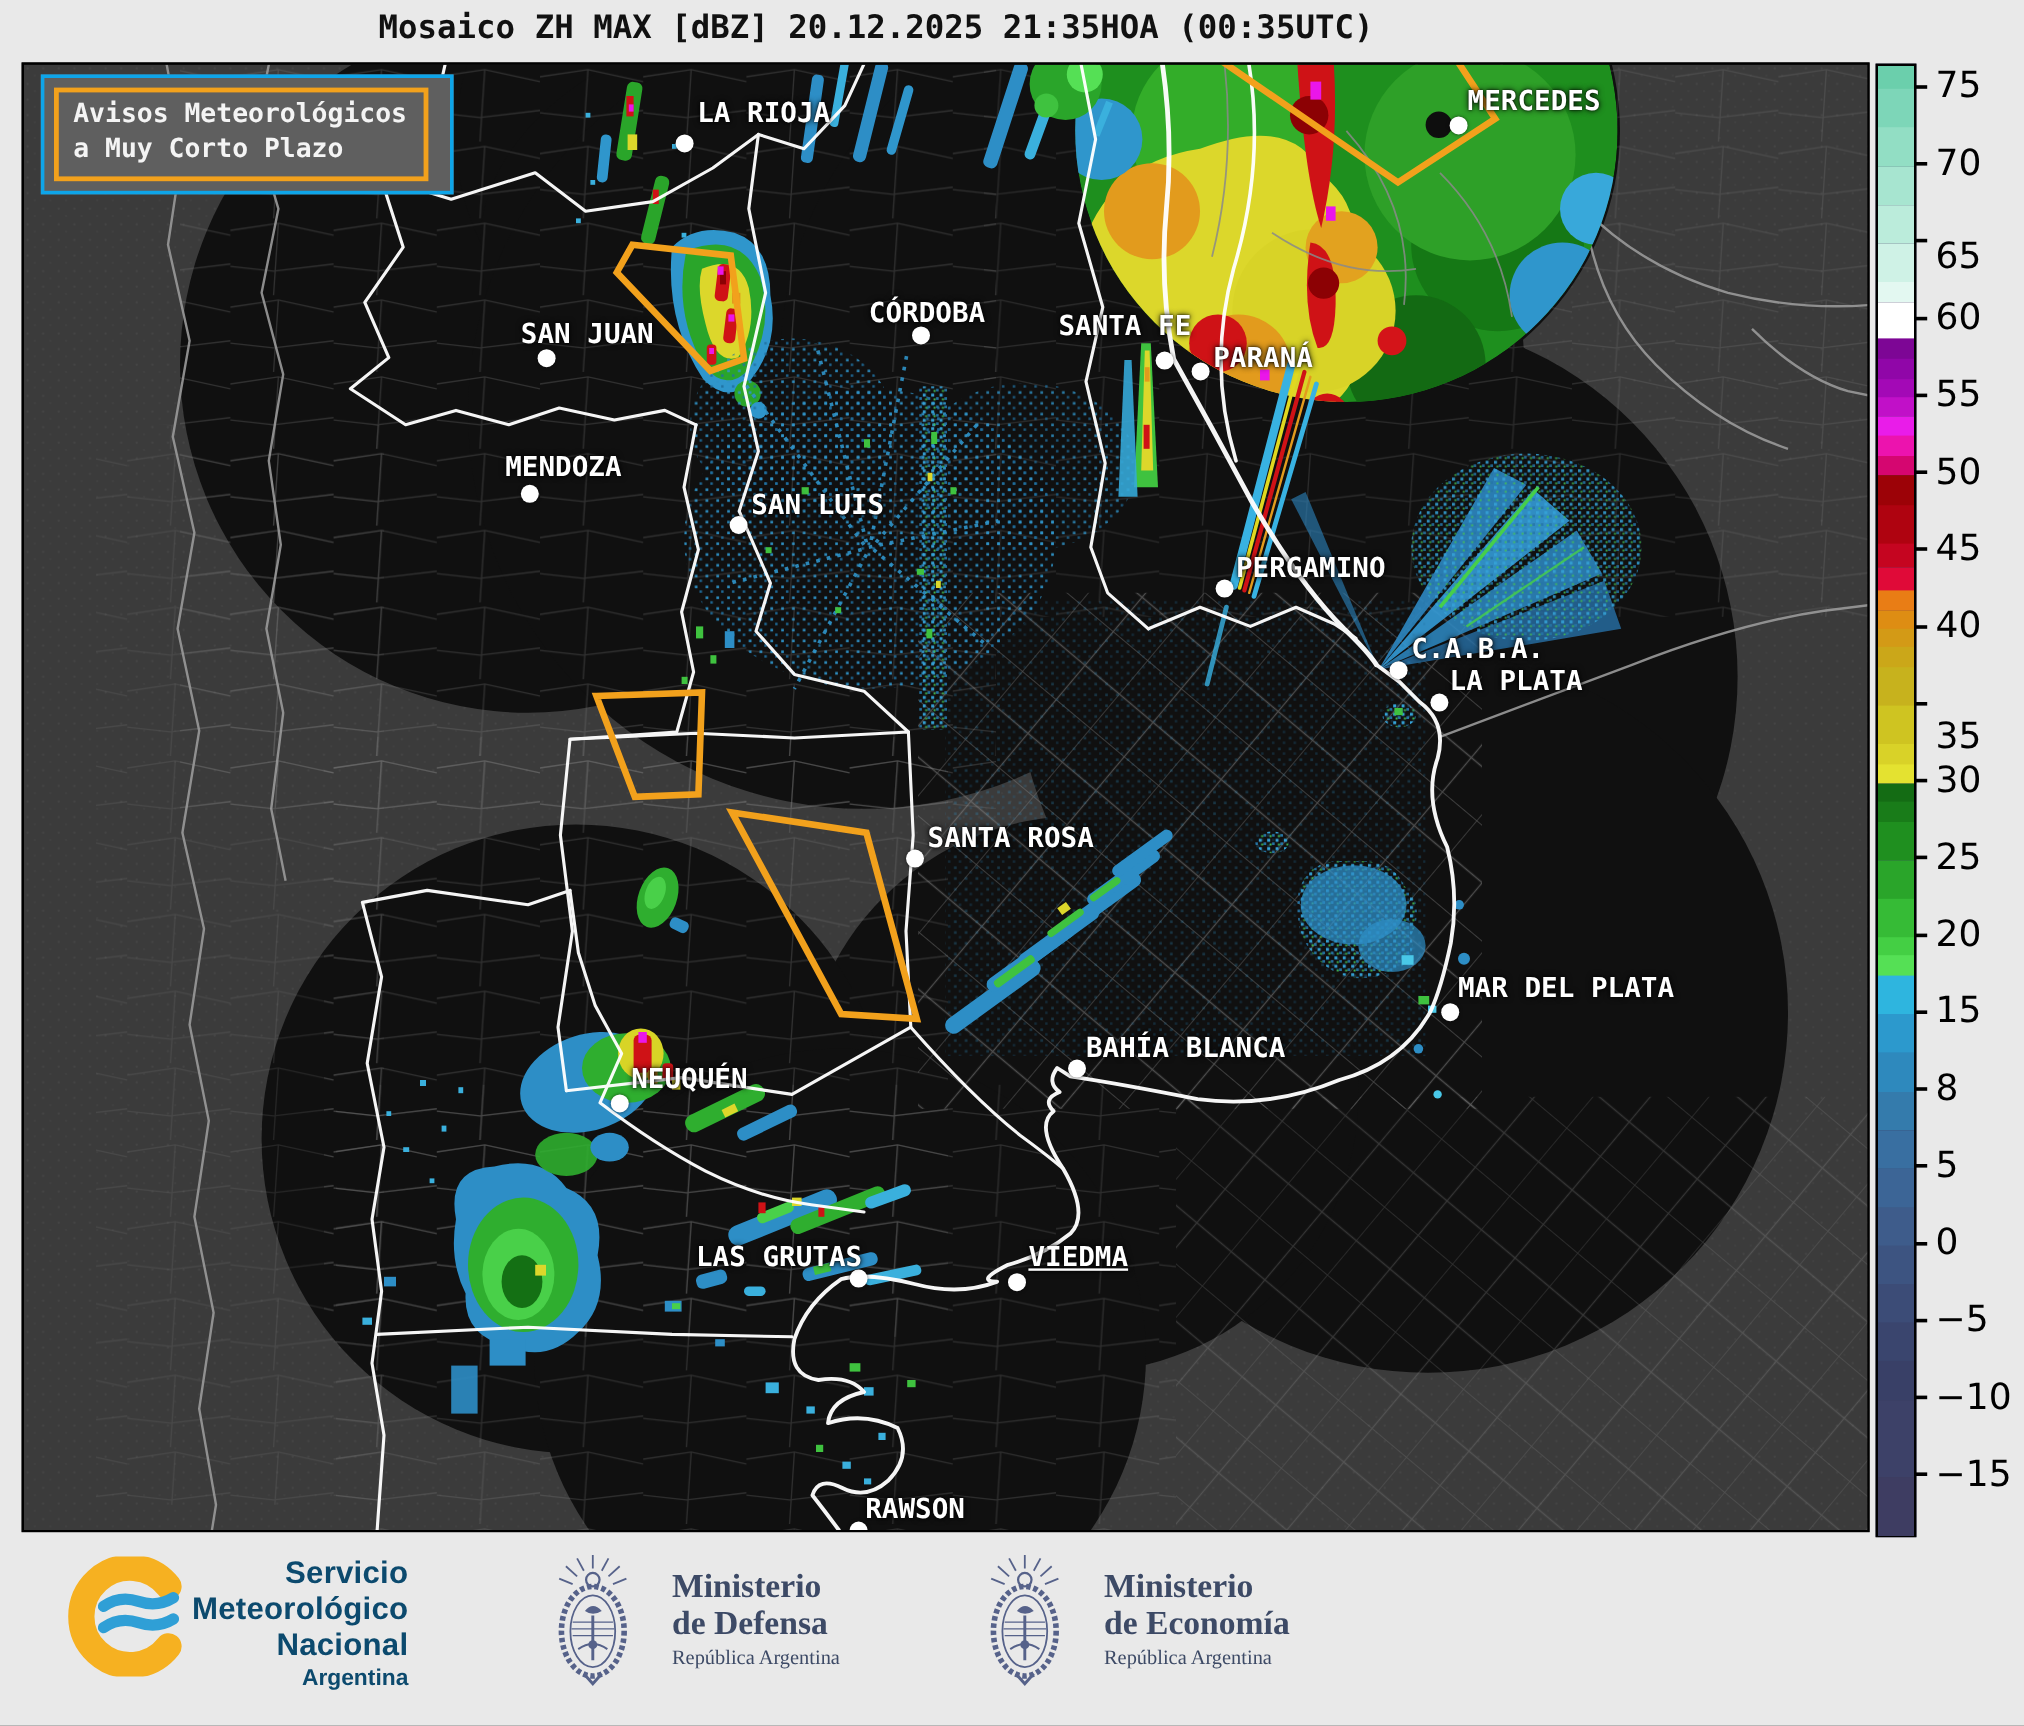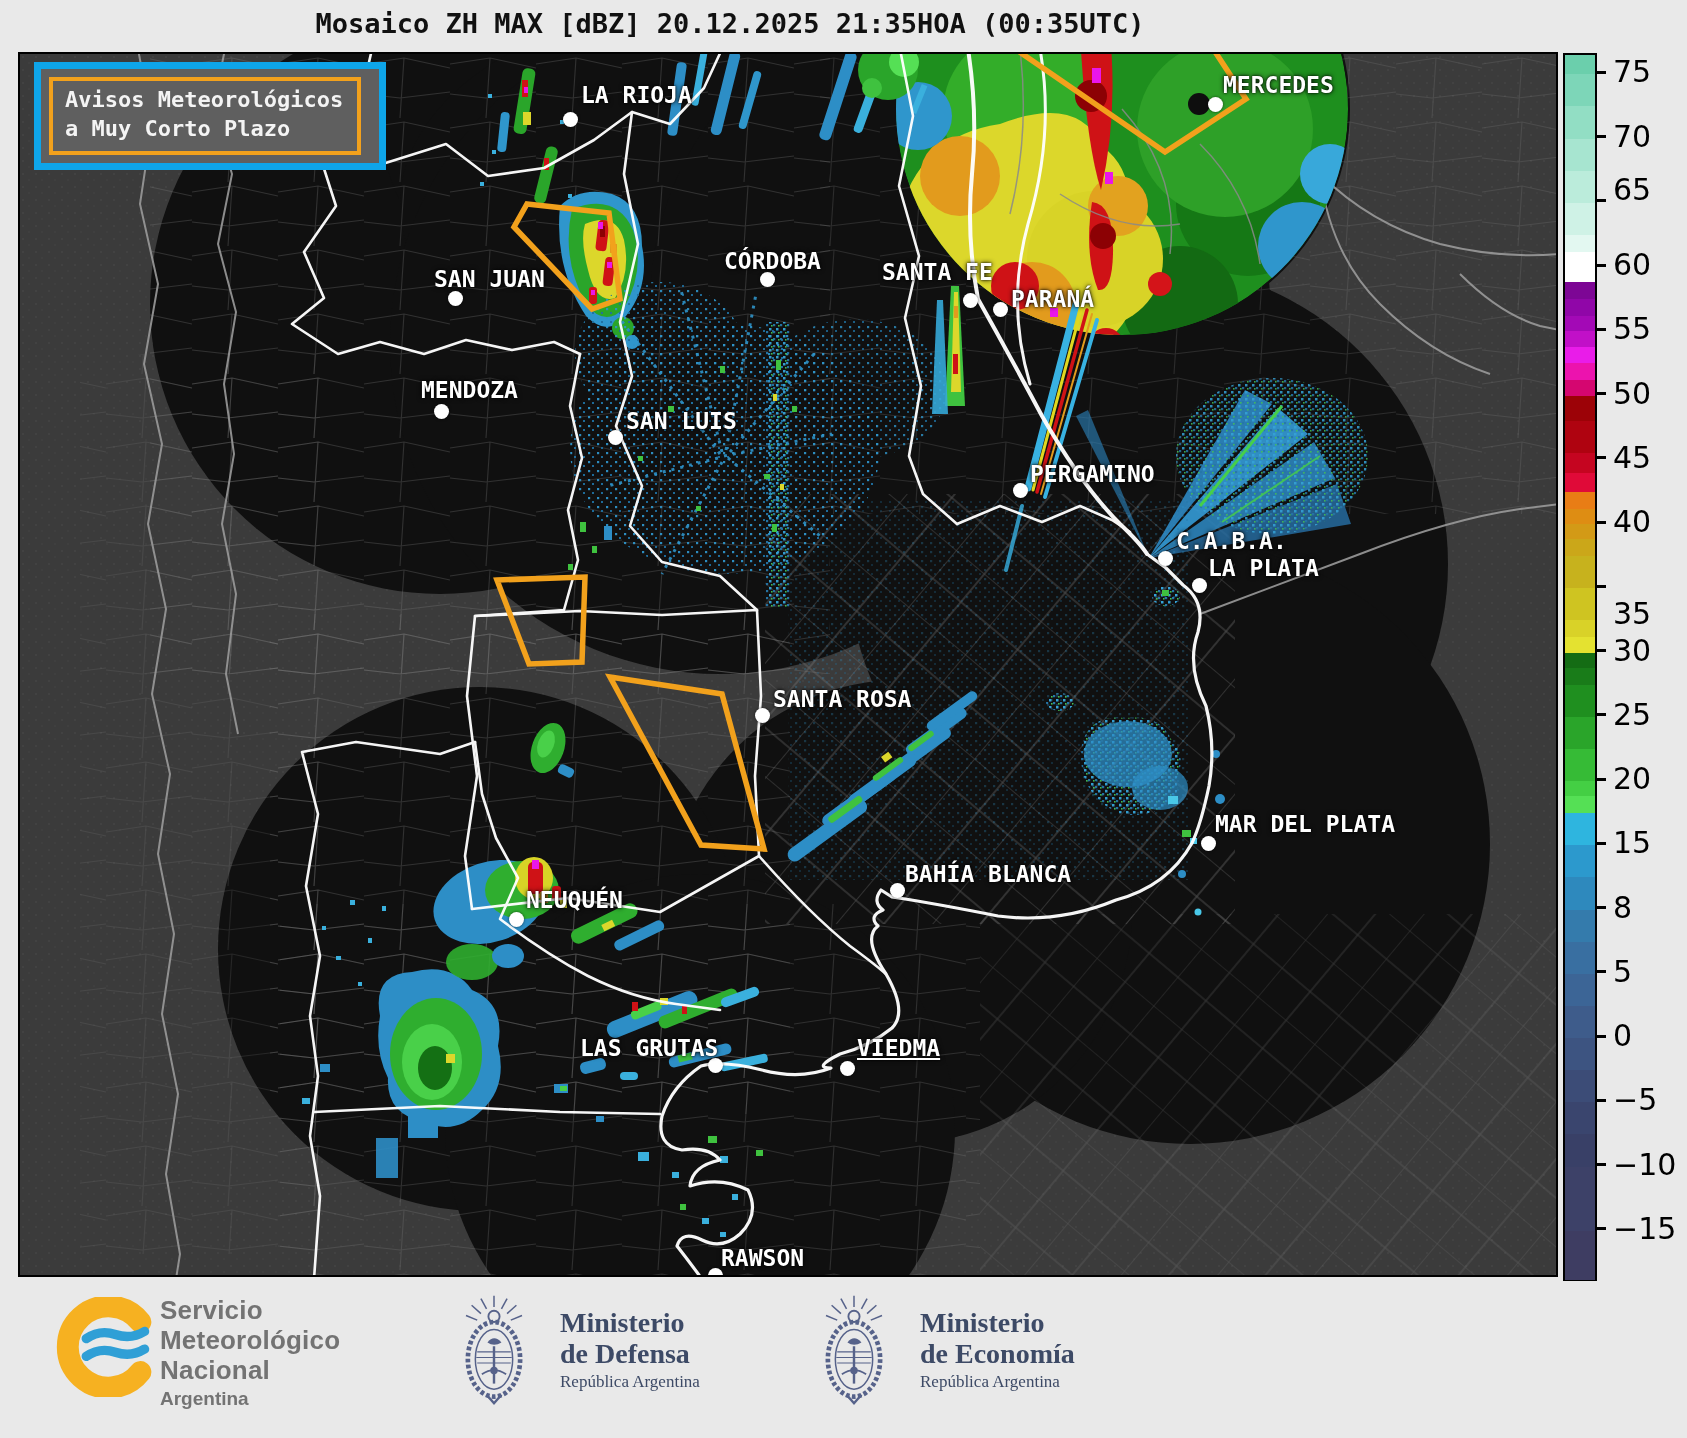--- a/index.html
+++ b/index.html
@@ -9,31 +9,31 @@
          font:bold 27px "DejaVu Sans Mono",monospace;letter-spacing:0;}
   #map{position:absolute;left:18px;top:52px;width:1540px;height:1225px;background:#3b3b3b;
        border:2px solid #000;box-sizing:border-box;overflow:hidden;}
   #mapsvg{position:absolute;left:0;top:0;}
   #cities{position:absolute;left:16px;top:0;width:100%;height:100%;z-index:4;}
   .city-label{position:absolute;color:#fff;font:bold 23px "DejaVu Sans Mono",monospace;
               white-space:nowrap;text-shadow:0 0 5px rgba(0,0,0,.95),0 0 2px rgba(0,0,0,.9);z-index:4;}
   .city-dot{position:absolute;width:15px;height:15px;border-radius:50%;background:#fff;z-index:4;
             box-shadow:0 0 3px rgba(0,0,0,.6);}
   #legendbox{position:absolute;left:14px;top:8px;z-index:6;background:#5f5f5f;
-             border:7px solid #0ea5e9;padding:8px 18px 8px 8px;}
+             border:3px solid #0ea5e9;padding:8px 18px 8px 8px;}
   #legend-inner{border:4px solid #f1a11f;padding:5px 14px 8px 12px;}
   #legend-inner div{color:#f4f4f4;font:bold 22px "DejaVu Sans Mono",monospace;line-height:1.3;}
   #colorbar{position:absolute;left:1563px;top:53px;width:30px;height:1224px;border:2px solid #000;
             box-sizing:content-box;background:#3e3d62;z-index:3;}
   .cb-band{position:absolute;left:0;width:30px;}
   #cb-ticks{position:absolute;left:1595px;top:53px;width:90px;height:1224px;z-index:3;}
   .cb-tickmark{position:absolute;left:0;width:11px;height:3px;background:#000;}
   .cb-ticklabel{position:absolute;left:18px;color:#000;font:30px "DejaVu Sans",sans-serif;line-height:38px;}
   #footer{position:absolute;left:0;top:1277px;width:1687px;height:161px;background:#e9e9e9;}
-  .smn-text{position:absolute;left:160px;top:18px;color:#737373;}
+  .smn-text{position:absolute;left:160px;top:18px;color:#0c4a6e;text-align:right;}
   .smn-text .l{font:bold 26px "Liberation Sans",sans-serif;line-height:30px;letter-spacing:.2px;}
   .smn-text .c{font:bold 19px "Liberation Sans",sans-serif;margin-top:3px;}
   .min-text{position:absolute;color:#3d4a66;}
   .min-text .t{font:bold 28px "Liberation Serif",serif;line-height:31px;}
   .min-text .s{font:17px "Liberation Serif",serif;margin-top:3px;}
   #inta{position:absolute;left:1152px;top:24px;width:78px;height:74px;background:#fff;
         border:8px solid #b4b4b4;padding:6px 5px 5px 5px;}
   #inta .word{color:#d9251d;font:bold 40px "Liberation Sans",sans-serif;letter-spacing:-1px;
               line-height:36px;text-align:center;}
   #inta .bar{height:8px;background:#4080c0;margin-top:5px;}
@@ -468,21 +468,21 @@
       <div class="cb-band" style="top: 1111.56px; height: 64.952px; background: rgb(61, 65, 104);"></div>
       <div class="cb-band" style="top: 1175.81px; height: 48.889px; background: rgb(62, 61, 98);"></div>
     </div>
   </div>
 <div id="cb-ticks">
     <div class="cb-tickmark" style="top: 17.7756px;"></div>
     <div class="cb-ticklabel" style="top: 0.275591px;">75</div>
     <div class="cb-tickmark" style="top: 82.0276px;"></div>
     <div class="cb-ticklabel" style="top: 64.5276px;">70</div>
     <div class="cb-tickmark" style="top: 146.28px;"></div>
-    <div class="cb-ticklabel" style="top: 118px;">65</div>
+    <div class="cb-ticklabel" style="top: 142px;">65</div>
     <div class="cb-tickmark" style="top: 210.531px;"></div>
     <div class="cb-ticklabel" style="top: 193.031px;">60</div>
     <div class="cb-tickmark" style="top: 274.783px;"></div>
     <div class="cb-ticklabel" style="top: 257.283px;">55</div>
     <div class="cb-tickmark" style="top: 339.035px;"></div>
     <div class="cb-ticklabel" style="top: 321.535px;">50</div>
     <div class="cb-tickmark" style="top: 403.287px;"></div>
     <div class="cb-ticklabel" style="top: 385.787px;">45</div>
     <div class="cb-tickmark" style="top: 467.539px;"></div>
     <div class="cb-ticklabel" style="top: 450.039px;">40</div>

